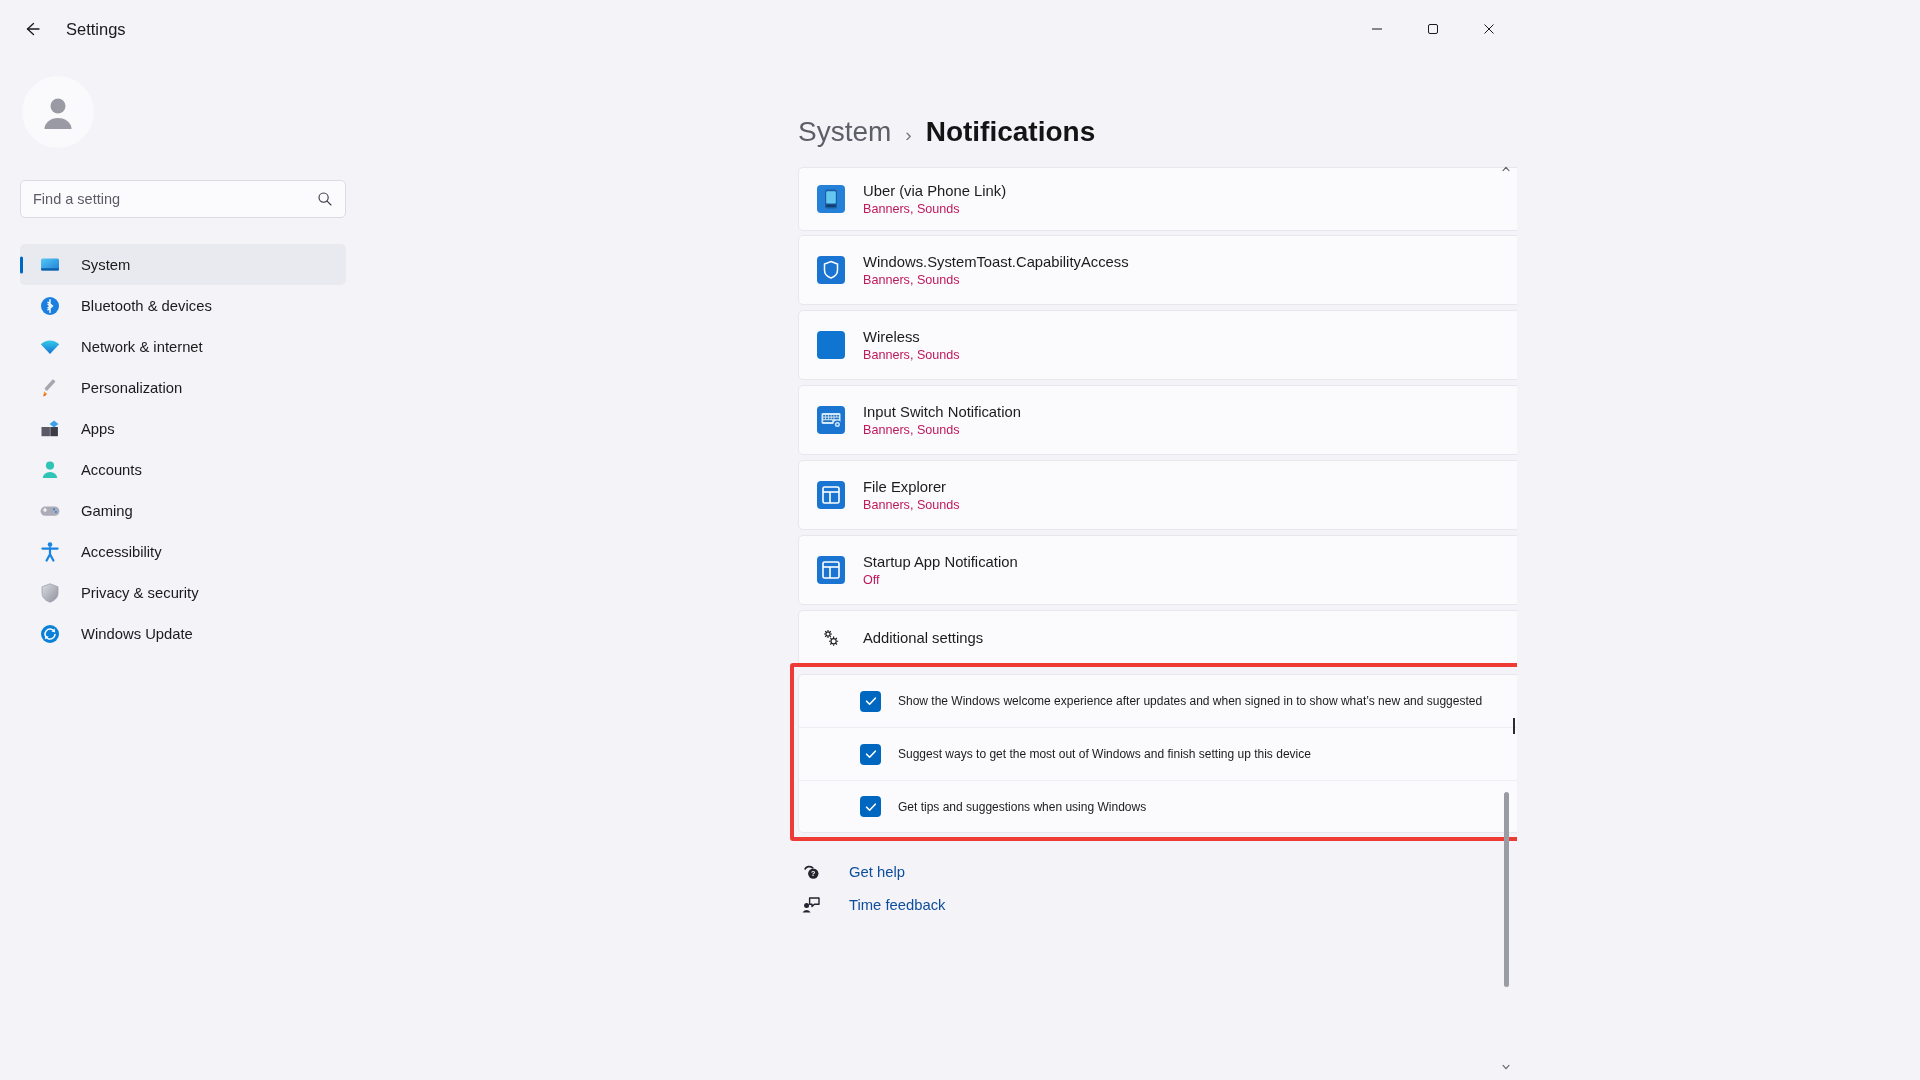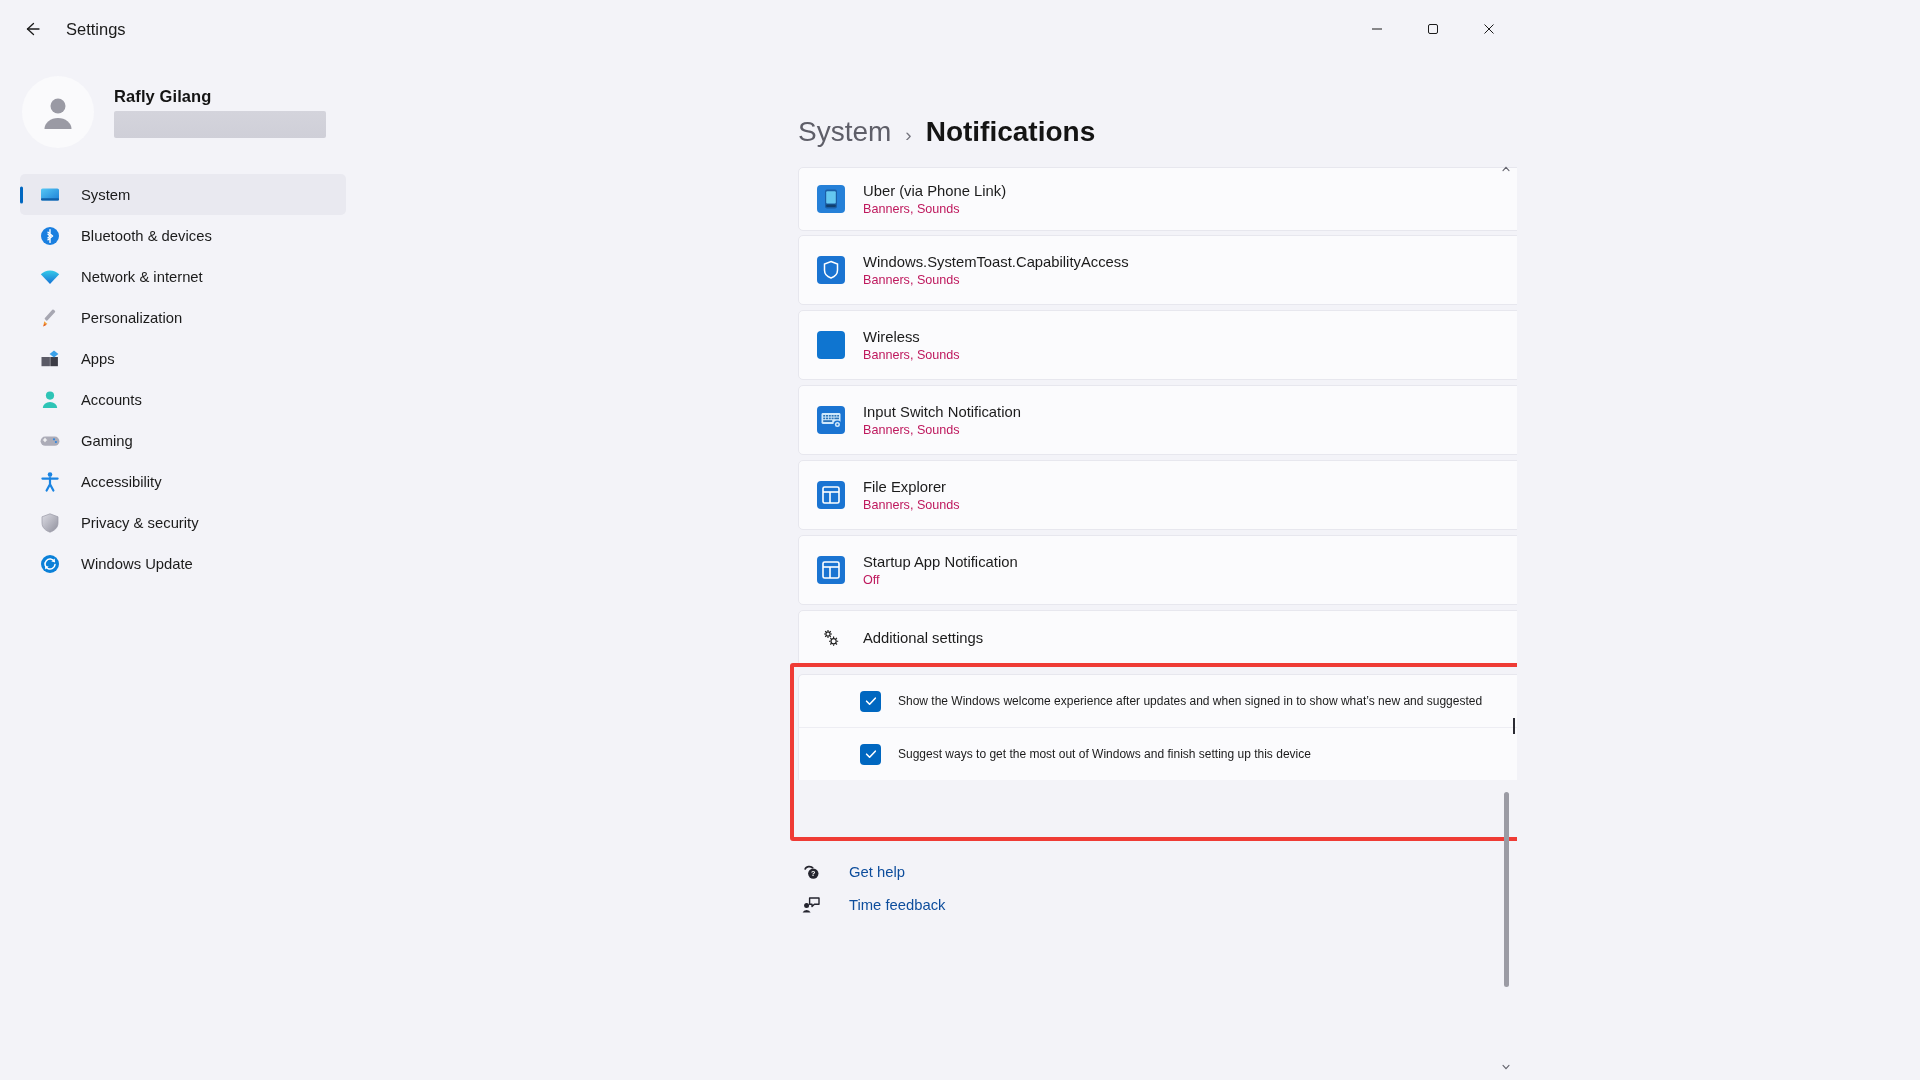--- a/index.html
+++ b/index.html
@@ -199,26 +199,29 @@
 
     <div class="sidebar">
 
       <div class="profile">
         <div class="avatar">
           <svg width="48" height="48" viewBox="0 0 48 48">
             <circle cx="24" cy="18" r="7.5" fill="#9a9aa4"></circle>
             <path d="M10.5 41 a13.5 11 0 0 1 27 0 z" fill="#9a9aa4"></path>
           </svg>
         </div>
-        <div class="profile-txt">
-          <div class="profile-name">Rafly Gilang</div>
-          <div class="redacted"></div>
-        </div>
-      </div>
-
+      </div>
+
+      <div class="searchbox">
+        <input type="text" placeholder="Find a setting" style="">
+        <svg width="16" height="16" viewBox="0 0 16 16">
+          <circle cx="6.6" cy="6.6" r="4.6" fill="none" stroke="#3b3b45" stroke-width="1.15"></circle>
+          <line x1="10.1" y1="10.1" x2="14" y2="14" stroke="#3b3b45" stroke-width="1.15" stroke-linecap="round"></line>
+        </svg>
+      </div>
 
       <div class="navlist">
 
         <div class="navitem selected">
           <span class="nav-ic">
             <svg width="22" height="22" viewBox="0 0 22 22">
               <defs>
                   <linearGradient id="gSys" x1="0" y1="0" x2="1" y2="1">
                 <stop offset="0" stop-color="#56c8f5"></stop>
                     <stop offset="1" stop-color="#1c7fd6"></stop>
@@ -536,20 +539,28 @@
 
         <div class="cbrow mid" style="top:565px;height:53px;">
           <span class="cbx">
             <svg width="14" height="14" viewBox="0 0 14 14">
                 <path d="M2.6 7.2 L5.6 10.2 L11.3 4.2" fill="none" stroke="#fff" stroke-width="1.6" stroke-linecap="round" stroke-linejoin="round"></path>
               </svg>
           </span>
           <span class="cb-lbl">Suggest ways to get the most out of Windows and finish setting up this device</span>
         </div>
 
+        <div class="cbrow mid last" style="top:618px;height:53px;">
+          <span class="cbx">
+            <svg width="14" height="14" viewBox="0 0 14 14">
+                <path d="M2.6 7.2 L5.6 10.2 L11.3 4.2" fill="none" stroke="#fff" stroke-width="1.6" stroke-linecap="round" stroke-linejoin="round"></path>
+              </svg>
+          </span>
+          <span class="cb-lbl">Get tips and suggestions when using Windows</span>
+        </div>
 
         <div class="redbox" style="top:501px;height:178px;"></div>
 
         <div class="footlink" style="top:700px;">
           <span class="fl-ic">
             <svg width="20" height="20" viewBox="0 0 20 20">
               <path d="M3.2 7.4 a5.2 4.2 0 0 1 9.6 -1.6 l-1.6 .9 a3.6 2.9 0 0 0 -6.4 1.1 z" fill="#24242e"></path>
               <circle cx="12.3" cy="11.6" r="5.2" fill="#24242e"></circle>
               <text x="12.3" y="14.4" font-family="Liberation Sans, sans-serif" font-size="7.2" fill="#fff" text-anchor="middle" font-weight="bold">?</text>
             </svg>

